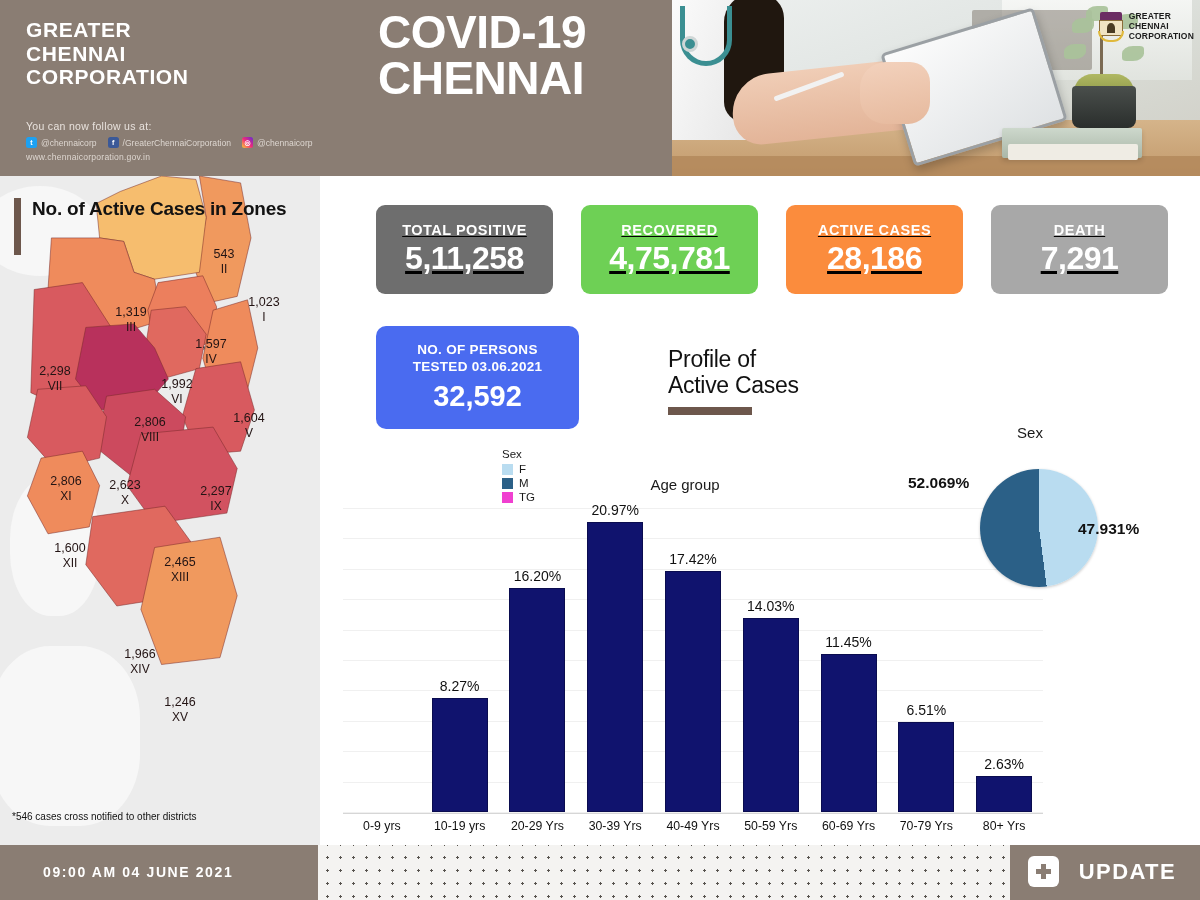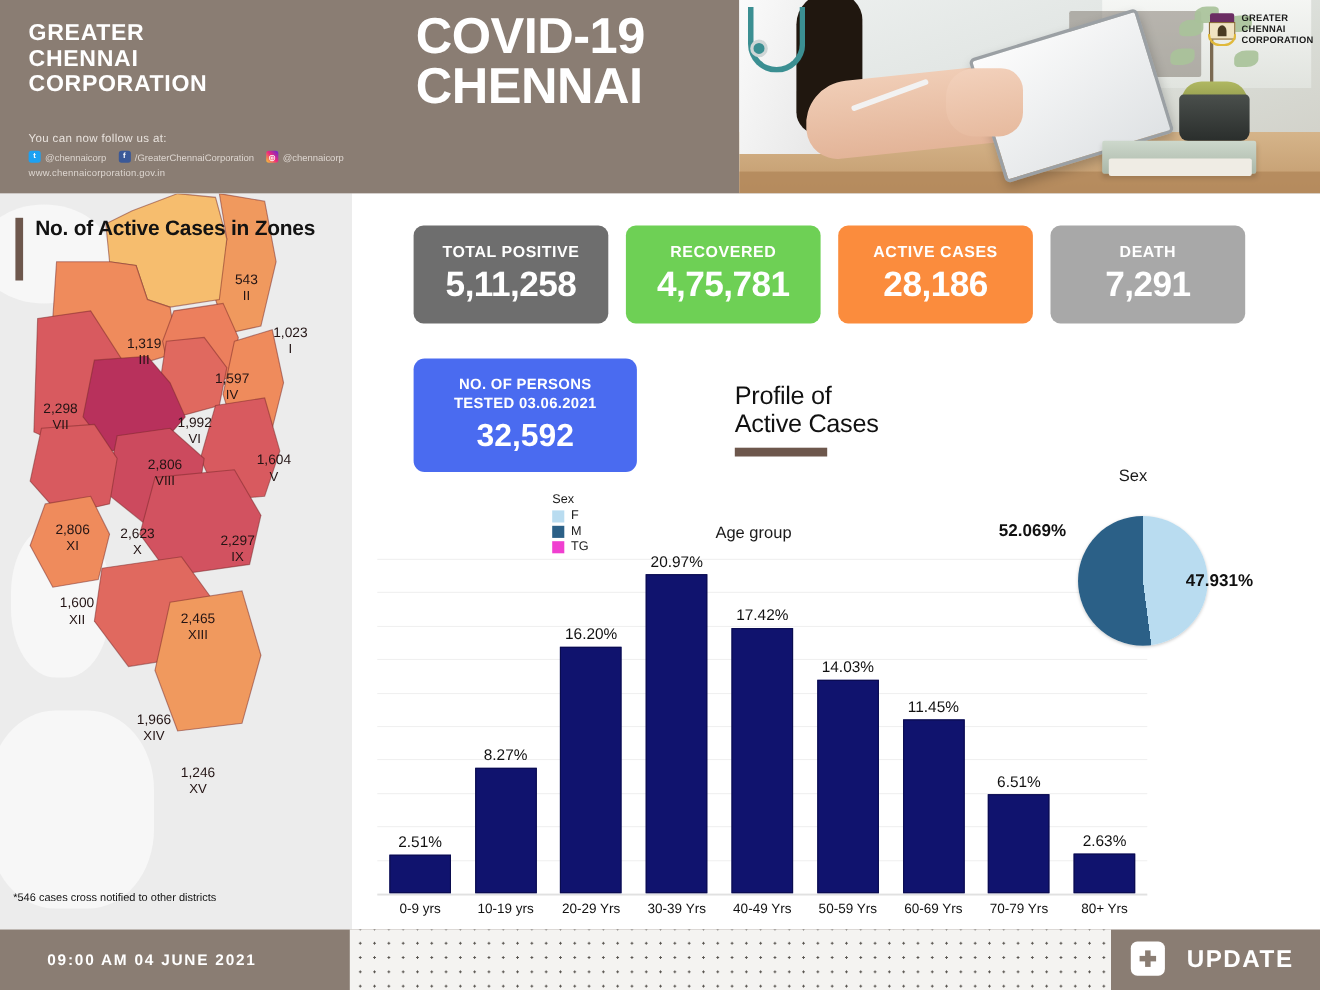--- a/index.html
+++ b/index.html
@@ -81,21 +81,21 @@
   .map-title-bar { width:7px; height:57px; background:#6d574c; flex:0 0 auto; }
   .map-title { font-size:19px; font-weight:bold; color:#121212; line-height:1.13; letter-spacing:-.2px; }
   .zone-lbl { position:absolute; text-align:center; color:#231414; font-size:12.5px; line-height:1.28; z-index:5; white-space:nowrap; }
   .zone-lbl b { font-weight:normal; display:block; }
   .zone-lbl i { font-style:normal; display:block; font-size:12px; }
   .map-note { position:absolute; left:12px; bottom:22px; font-size:10px; color:#121212; line-height:1.33; z-index:6; }
 
   
   .main { position:absolute; left:320px; top:176px; width:880px; height:669px; background:#fff; }
 
-  .cards { position:absolute; left:56px; top:29px; display:flex; gap:16px; }
+  .cards { position:absolute; left:56px; top:29px; display:flex; gap:28px;text-decoration:underline; }
   .card { width:177px; height:89px; border-radius:9px; display:flex; flex-direction:column;
           align-items:center; justify-content:center; color:#fff; }
   .card-label { font-size:14.5px; font-weight:bold; letter-spacing:.5px; margin-bottom:2px; }
   .card-value { font-size:32px; font-weight:bold; letter-spacing:-.5px; }
 
   .tested-card { position:absolute; left:56px; top:150px; width:203px; height:103px; border-radius:10px;
                  background:#4a6bf0; color:#fff; display:flex; flex-direction:column;
                  align-items:center; justify-content:center; }
   .tested-label { font-size:13.5px; font-weight:bold; line-height:1.25; text-align:center; letter-spacing:.3px; }
   .tested-value { font-size:29px; font-weight:bold; margin-top:5px; }
@@ -355,24 +355,20 @@
         <div class="gridline" style="top: 91.2px;"></div>
         <div class="gridline" style="top: 121.6px;"></div>
         <div class="gridline" style="top: 152px;"></div>
         <div class="gridline" style="top: 182.4px;"></div>
         <div class="gridline" style="top: 212.8px;"></div>
         <div class="gridline" style="top: 243.2px;"></div>
         <div class="gridline" style="top: 273.6px;"></div>
         <div class="gridline" style="top: 304px;"></div>
       </div>
     <div class="bars" id="bars-layer">
-        <div class="bar-col" style="left: 10.8889px; width: 56px; height: 304px;">
-          <div class="bar" style="height: 34.6836px; background: rgb(16, 19, 110);"></div>
-          <div class="bar-val" style="bottom: 38.6836px;">2.51%</div>
-        </div>
         <div class="bar-col" style="left: 88.6667px; width: 56px; height: 304px;">
           <div class="bar" style="height: 114.276px; background: rgb(16, 19, 110);"></div>
           <div class="bar-val" style="bottom: 118.276px;">8.27%</div>
         </div>
         <div class="bar-col" style="left: 166.444px; width: 56px; height: 304px;">
           <div class="bar" style="height: 223.855px; background: rgb(16, 19, 110);"></div>
           <div class="bar-val" style="bottom: 227.855px;">16.20%</div>
         </div>
         <div class="bar-col" style="left: 244.222px; width: 56px; height: 304px;">
           <div class="bar" style="height: 289.767px; background: rgb(16, 19, 110);"></div>

